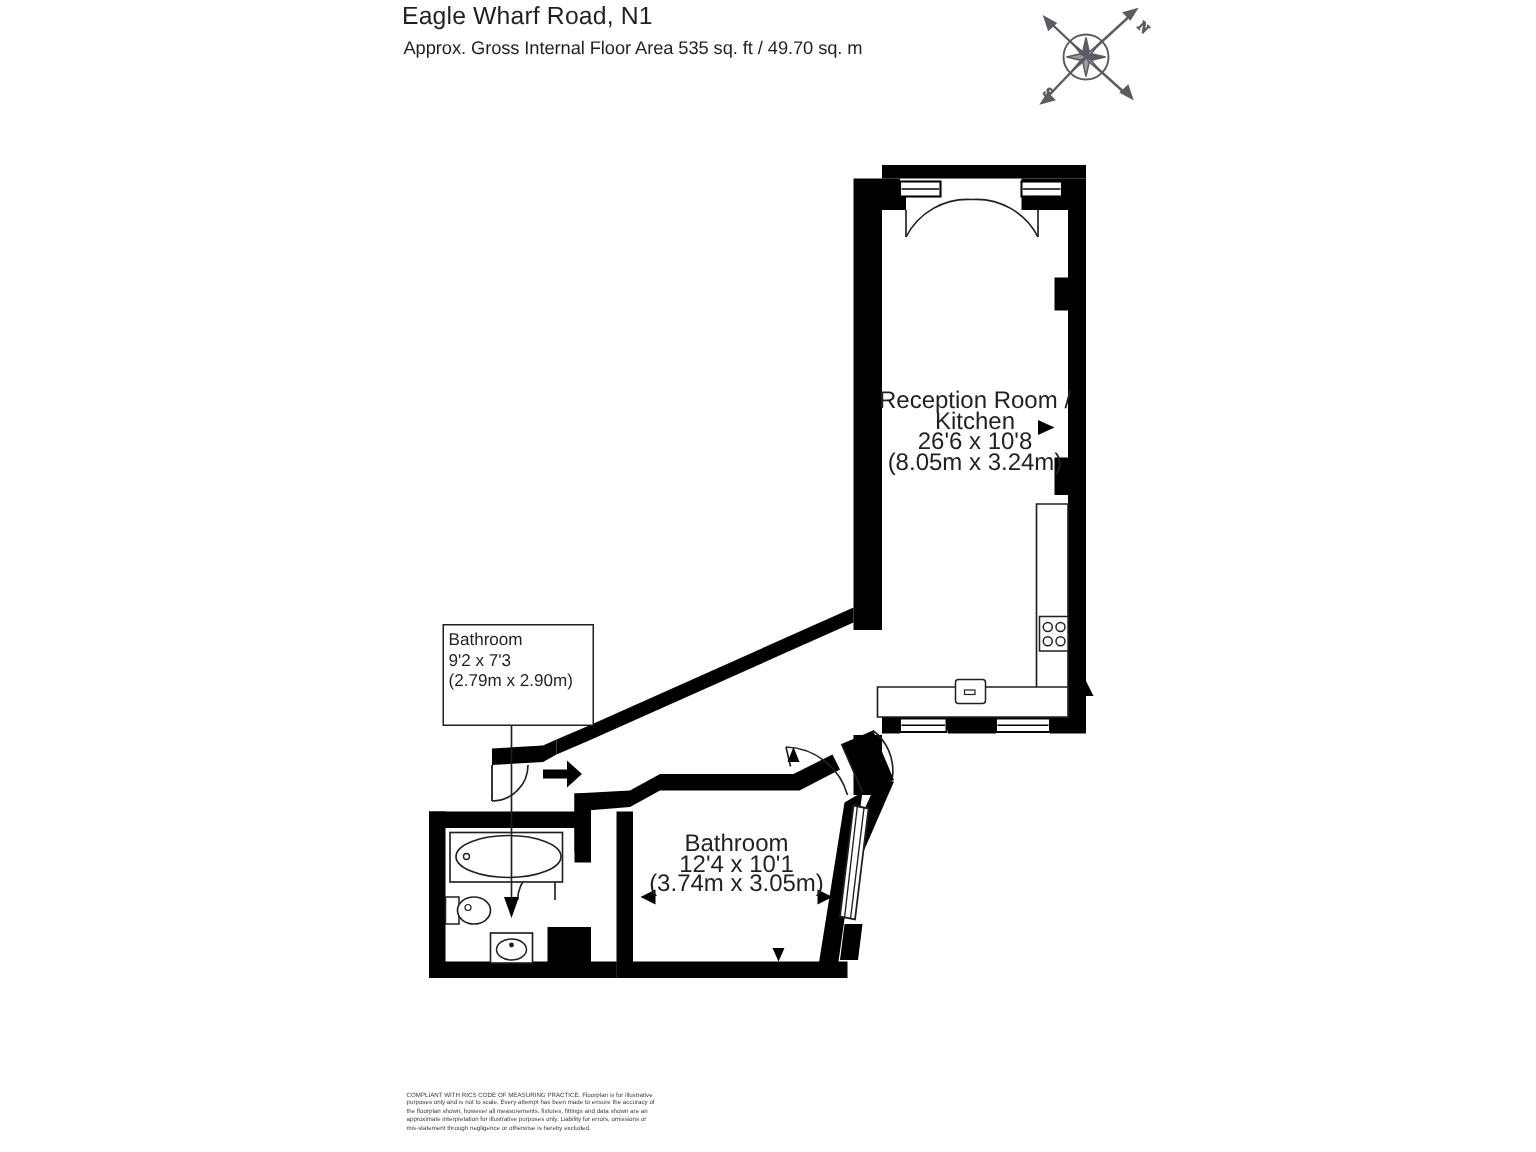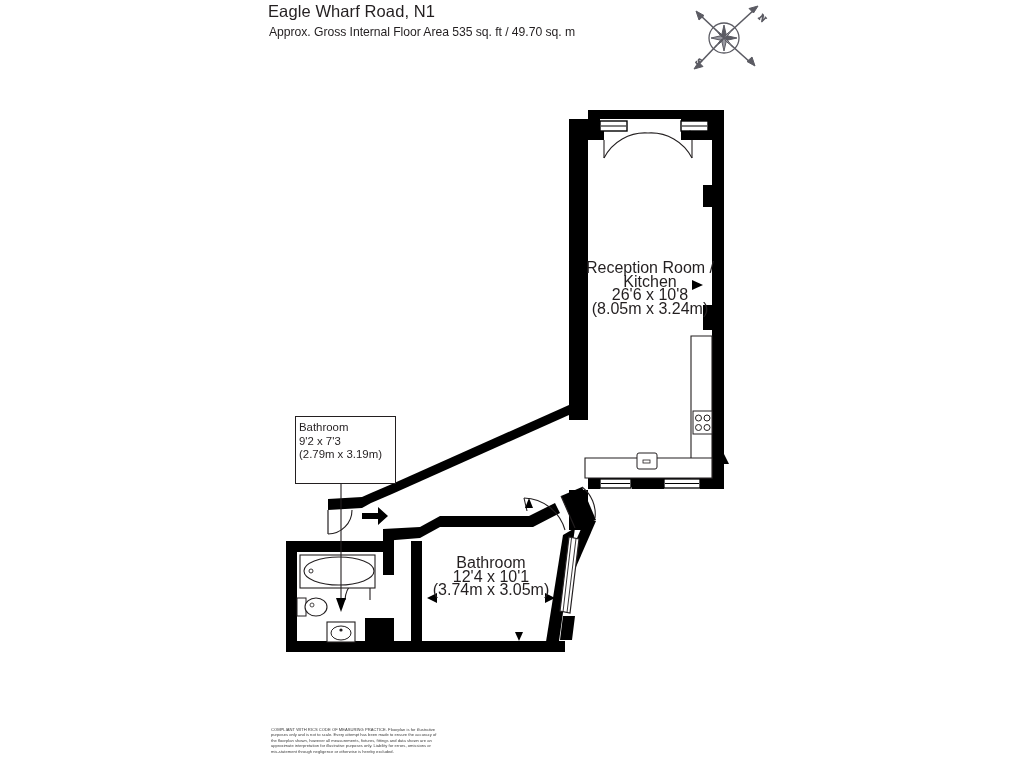--- a/index.html
+++ b/index.html
@@ -307,21 +307,21 @@
 
   <div class="rm-label" id="bedroom-label">
     <div>Bathroom</div>
     <div>12'4 x 10'1</div>
     <div>(3.74m x 3.05m)</div>
   </div>
 
   <div id="bathroom-box">
     <div>Bathroom</div>
     <div>9'2 x 7'3</div>
-    <div>(2.79m x 3.19m)</div>
+    <div>(2.79m x 2.90m)</div>
   </div>
 
 
   <div id="disclaimer">
     <div class="caps">COMPLIANT WITH RICS CODE OF MEASURING PRACTICE. Floorplan is for illustrative</div>
     <div>purposes only and is not to scale. Every attempt has been made to ensure the accuracy of</div>
     <div>the floorplan shown, however all measurements, fixtures, fittings and data shown are an</div>
     <div>approximate interpretation for illustrative purposes only. Liability for errors, omissions or</div>
     <div>mis-statement through negligence or otherwise is hereby excluded.</div>
   </div>

